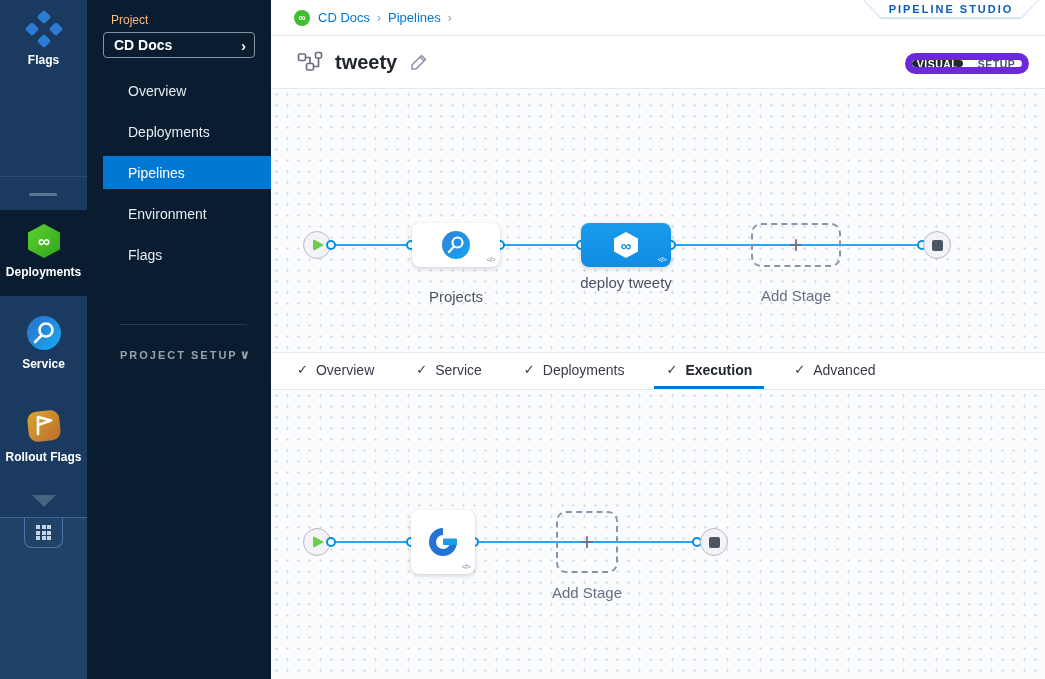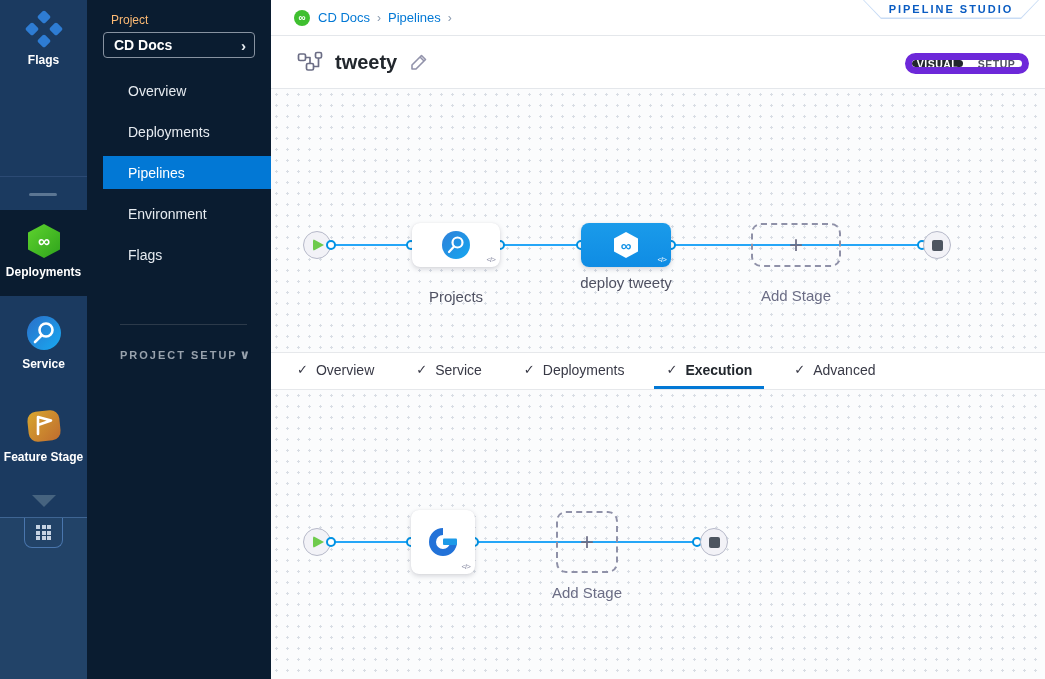--- a/index.html
+++ b/index.html
@@ -133,21 +133,21 @@
     <svg width="38" height="38" viewBox="0 0 38 38">
       <defs>
           <linearGradient id="gOrange" x1="0" y1="0" x2="1" y2="1">
         <stop offset="0" stop-color="#d8a62f"></stop>
             <stop offset="1" stop-color="#bf6c2e"></stop>
           </linearGradient>
         </defs>
       <rect x="3" y="4" width="32" height="30" rx="9" fill="url(#gOrange)" transform="rotate(-6 19 19)"></rect>
       <path d="M13 27 L13 10 L26 13.5 L13 18" fill="none" stroke="#fff" stroke-width="2.6" stroke-linejoin="round" stroke-linecap="round"></path>
     </svg>
-    <span class="mod-label">Feature Stage</span>
+    <span class="mod-label">Rollout Flags</span>
   </div>
 
   <div class="mod-chevron"><span class="tri"></span></div>
 
   <div class="sidebar-bottom">
     <div class="grid-btn">
       <div class="grid-glyph">
         <span></span>
           <span></span>
           <span></span>

